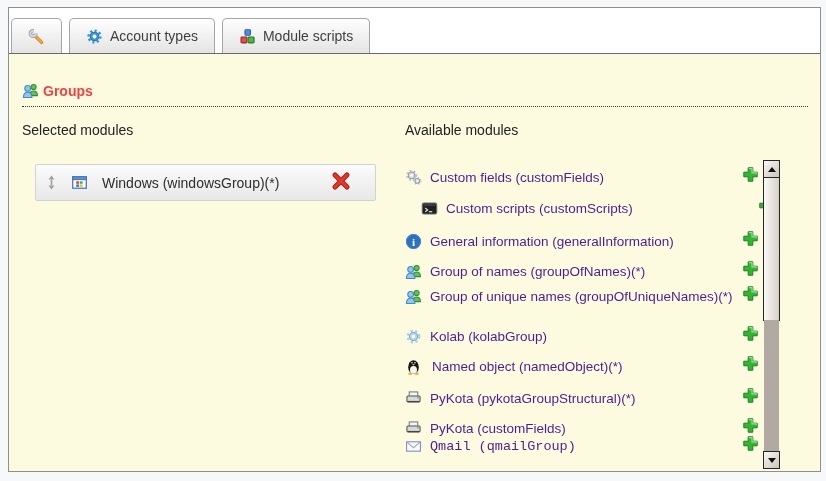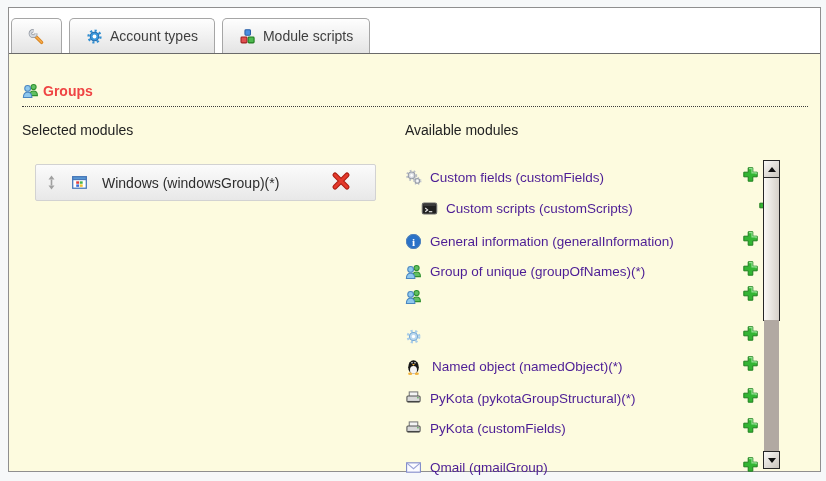--- a/index.html
+++ b/index.html
@@ -177,52 +177,54 @@
         </div>
         <div class="avail-row" style="top: 206px;">
           <span class="aicon">
             <svg width="17" height="17" viewBox="0 0 16 16">
               <circle cx="10.9" cy="4.7" r="2.4" fill="#62c062" stroke="#2e8f2e"></circle>
               <path d="M7.2 12.8c0-2.7 1.6-4.3 3.7-4.3s3.6 1.6 3.6 4.3z" fill="#62c062" stroke="#2e8f2e"></path>
               <circle cx="5.3" cy="6" r="2.7" fill="#8ec8ee" stroke="#4a86c0"></circle>
               <path d="M1.3 14.6c0-3.1 1.8-4.9 4-4.9s4 1.8 4 4.9z" fill="#8ec8ee" stroke="#4a86c0"></path>
             </svg>
           </span>
-          <span class="alabel">Group of unique (groupOfNames)(*)</span>
+          <span class="alabel">Group of names (groupOfNames)(*)</span>
           <button class="plus-btn">
             <span><svg width="17" height="17" viewBox="0 0 17 17">
                 <path d="M6.2 1.8h4.6v4.4h4.4v4.6h-4.4v4.4H6.2v-4.4H1.8V6.2h4.4z" fill="#33b533" stroke="#1e7e1e"></path>
                 <path d="M6.9 2.7h3.1v4.2h4.2v1.4" fill="none" stroke="#93e293" stroke-width="1.2"></path>
               </svg></span>
           </button>
         </div>
         <div class="avail-row" style="top: 231px;">
           <span class="aicon">
             <svg width="17" height="17" viewBox="0 0 16 16">
               <circle cx="10.9" cy="4.7" r="2.4" fill="#62c062" stroke="#2e8f2e"></circle>
               <path d="M7.2 12.8c0-2.7 1.6-4.3 3.7-4.3s3.6 1.6 3.6 4.3z" fill="#62c062" stroke="#2e8f2e"></path>
               <circle cx="5.3" cy="6" r="2.7" fill="#8ec8ee" stroke="#4a86c0"></circle>
               <path d="M1.3 14.6c0-3.1 1.8-4.9 4-4.9s4 1.8 4 4.9z" fill="#8ec8ee" stroke="#4a86c0"></path>
             </svg>
           </span>
+          <span class="alabel">Group of unique names (groupOfUniqueNames)(*)</span>
           <button class="plus-btn">
             <span><svg width="17" height="17" viewBox="0 0 17 17">
                 <path d="M6.2 1.8h4.6v4.4h4.4v4.6h-4.4v4.4H6.2v-4.4H1.8V6.2h4.4z" fill="#33b533" stroke="#1e7e1e"></path>
                 <path d="M6.9 2.7h3.1v4.2h4.2v1.4" fill="none" stroke="#93e293" stroke-width="1.2"></path>
               </svg></span>
           </button>
         </div>
         <div class="avail-row" style="top: 271px;">
           <span class="aicon">
             <svg width="17" height="17" viewBox="0 0 16 16">
               <circle cx="8" cy="8" r="5.4" fill="none" stroke="#a9cde9" stroke-width="2.2" stroke-dasharray="2 2.4"></circle>
               <circle cx="8" cy="8" r="3.8" fill="#bcd9ef" stroke="#76a8d6"></circle>
               <circle cx="8" cy="8" r="1.6" fill="#ffffff"></circle>
             </svg>
           </span>
+          <span class="alabel">Kolab (kolabGroup)</span>
           <button class="plus-btn">
             <span><svg width="17" height="17" viewBox="0 0 17 17">
                 <path d="M6.2 1.8h4.6v4.4h4.4v4.6h-4.4v4.4H6.2v-4.4H1.8V6.2h4.4z" fill="#33b533" stroke="#1e7e1e"></path>
                 <path d="M6.9 2.7h3.1v4.2h4.2v1.4" fill="none" stroke="#93e293" stroke-width="1.2"></path>
               </svg></span>
           </button>
         </div>
         <div class="avail-row" style="top: 301px; gap: 10px;">
           <span class="aicon">
             <svg width="17" height="17" viewBox="0 0 16 16">
@@ -270,21 +272,21 @@
             </svg>
           </span>
           <span class="alabel">PyKota (customFields)</span>
           <button class="plus-btn">
             <span><svg width="17" height="17" viewBox="0 0 17 17">
                 <path d="M6.2 1.8h4.6v4.4h4.4v4.6h-4.4v4.4H6.2v-4.4H1.8V6.2h4.4z" fill="#33b533" stroke="#1e7e1e"></path>
                 <path d="M6.9 2.7h3.1v4.2h4.2v1.4" fill="none" stroke="#93e293" stroke-width="1.2"></path>
               </svg></span>
           </button>
         </div>
-        <div class="avail-row" style="top: 402px;">
+        <div class="avail-row" style="top: 381px; font-family: Liberation Mono, monospace;">
           <span class="aicon">
             <svg width="17" height="17" viewBox="0 0 16 16">
               <rect x="1.5" y="3.6" width="13" height="8.8" fill="#fbfbff" stroke="#7c86c8"></rect>
               <path d="M1.5 3.6 L8 9.2 L14.5 3.6" fill="none" stroke="#9aa2d6"></path>
             </svg>
           </span>
           <span class="alabel">Qmail (qmailGroup)</span>
           <button class="plus-btn">
             <span><svg width="17" height="17" viewBox="0 0 17 17">
                 <path d="M6.2 1.8h4.6v4.4h4.4v4.6h-4.4v4.4H6.2v-4.4H1.8V6.2h4.4z" fill="#33b533" stroke="#1e7e1e"></path>

